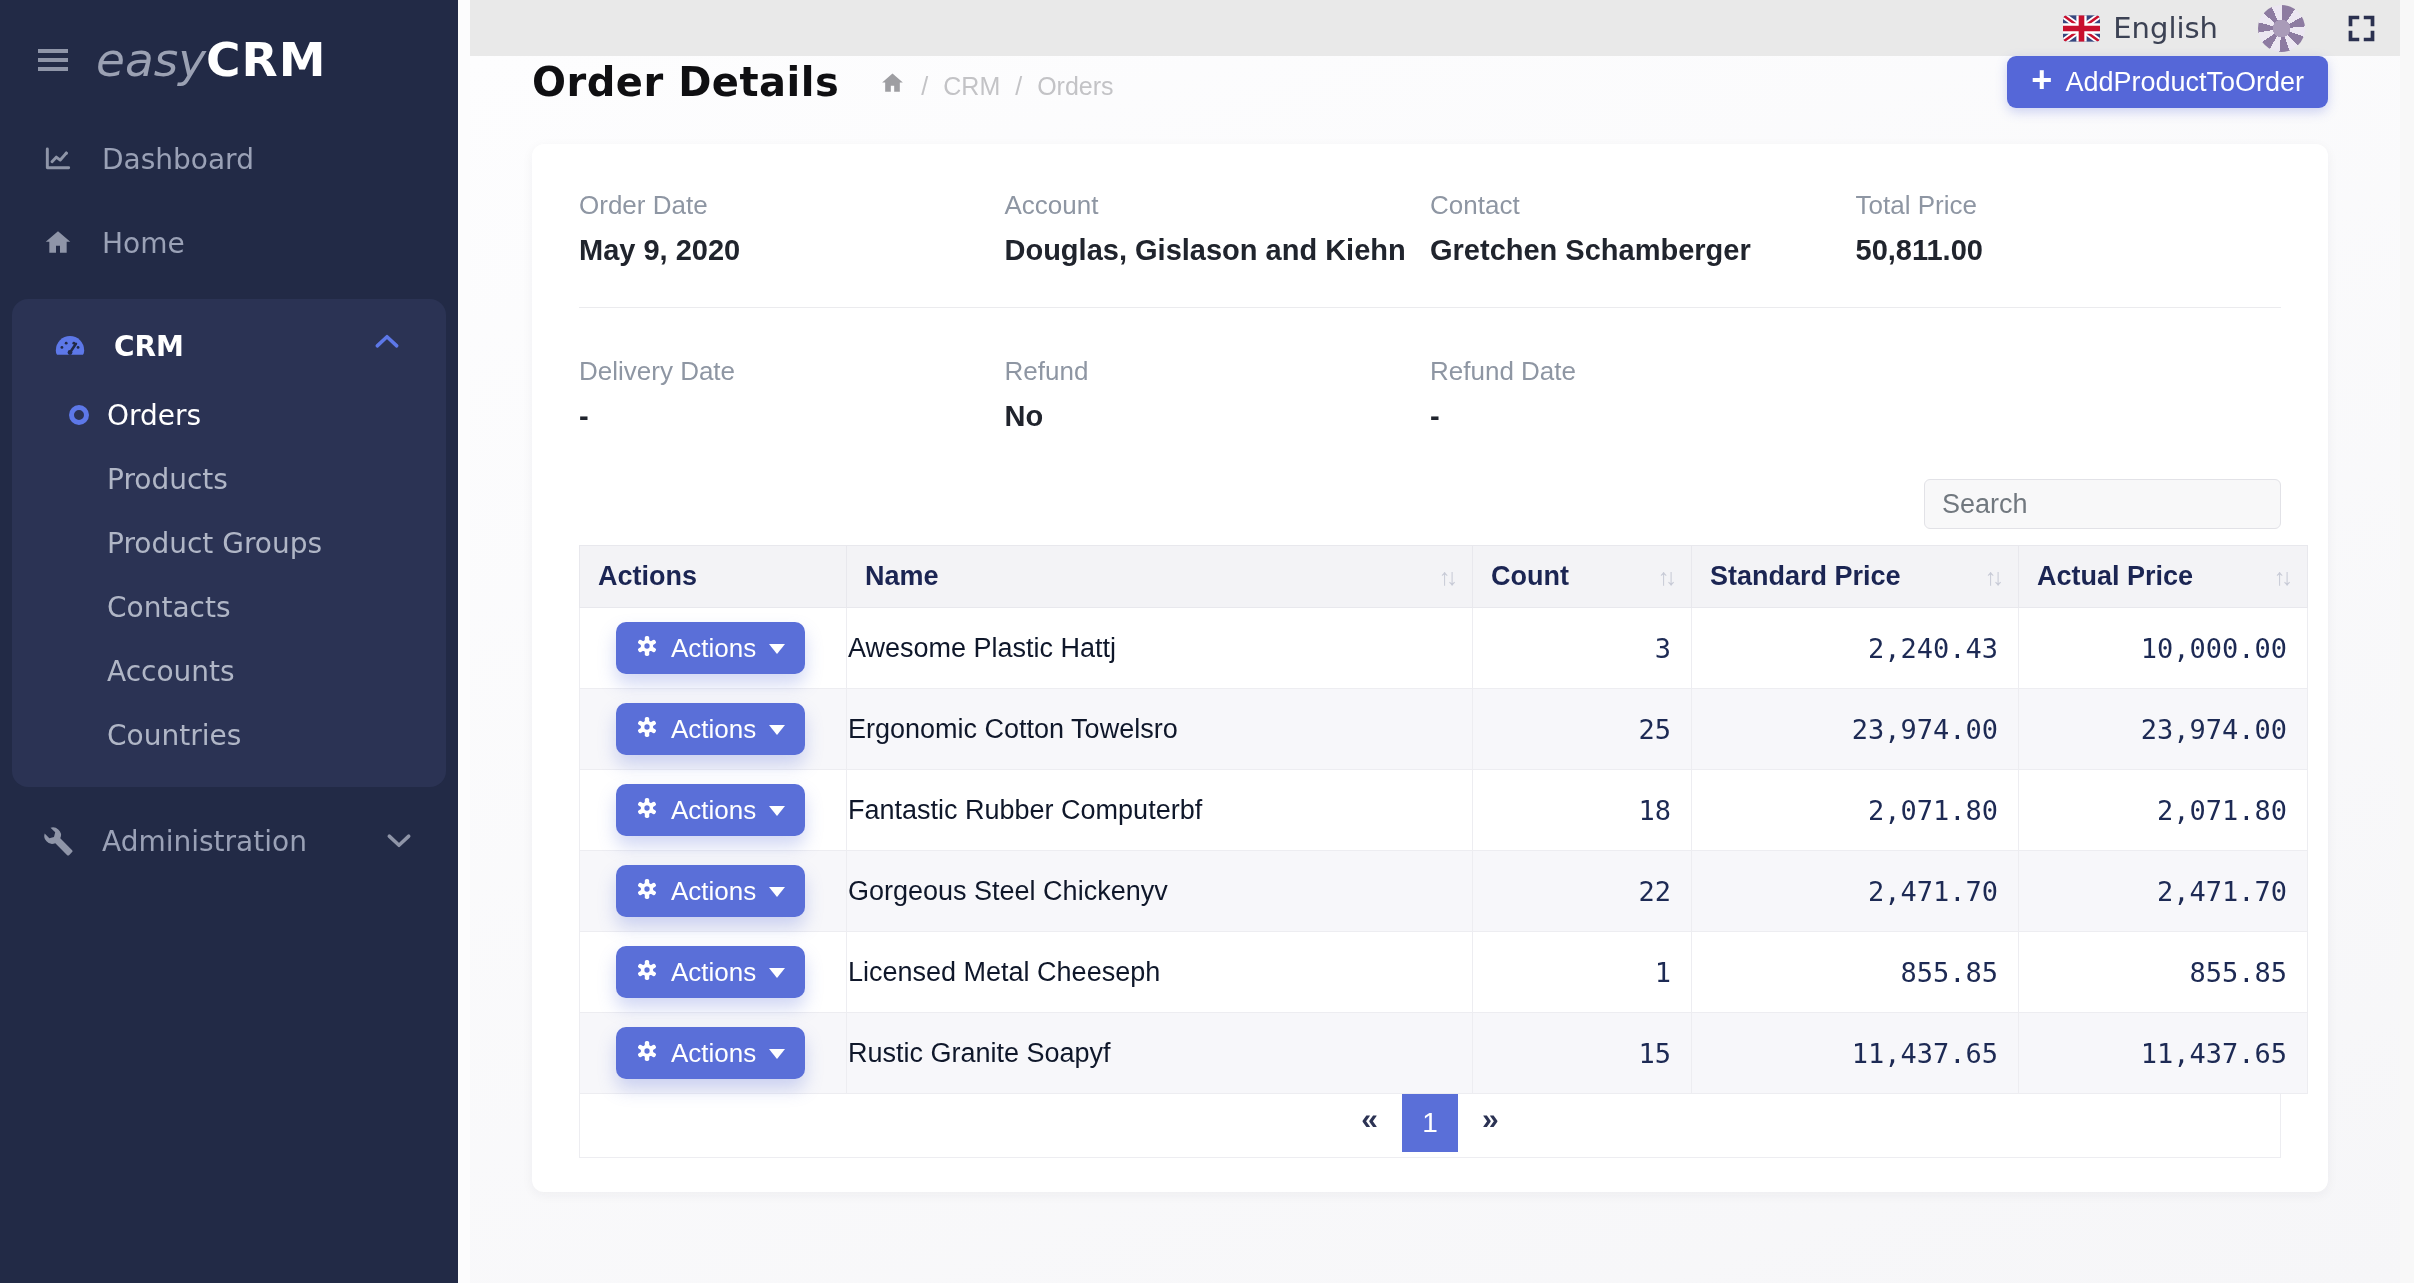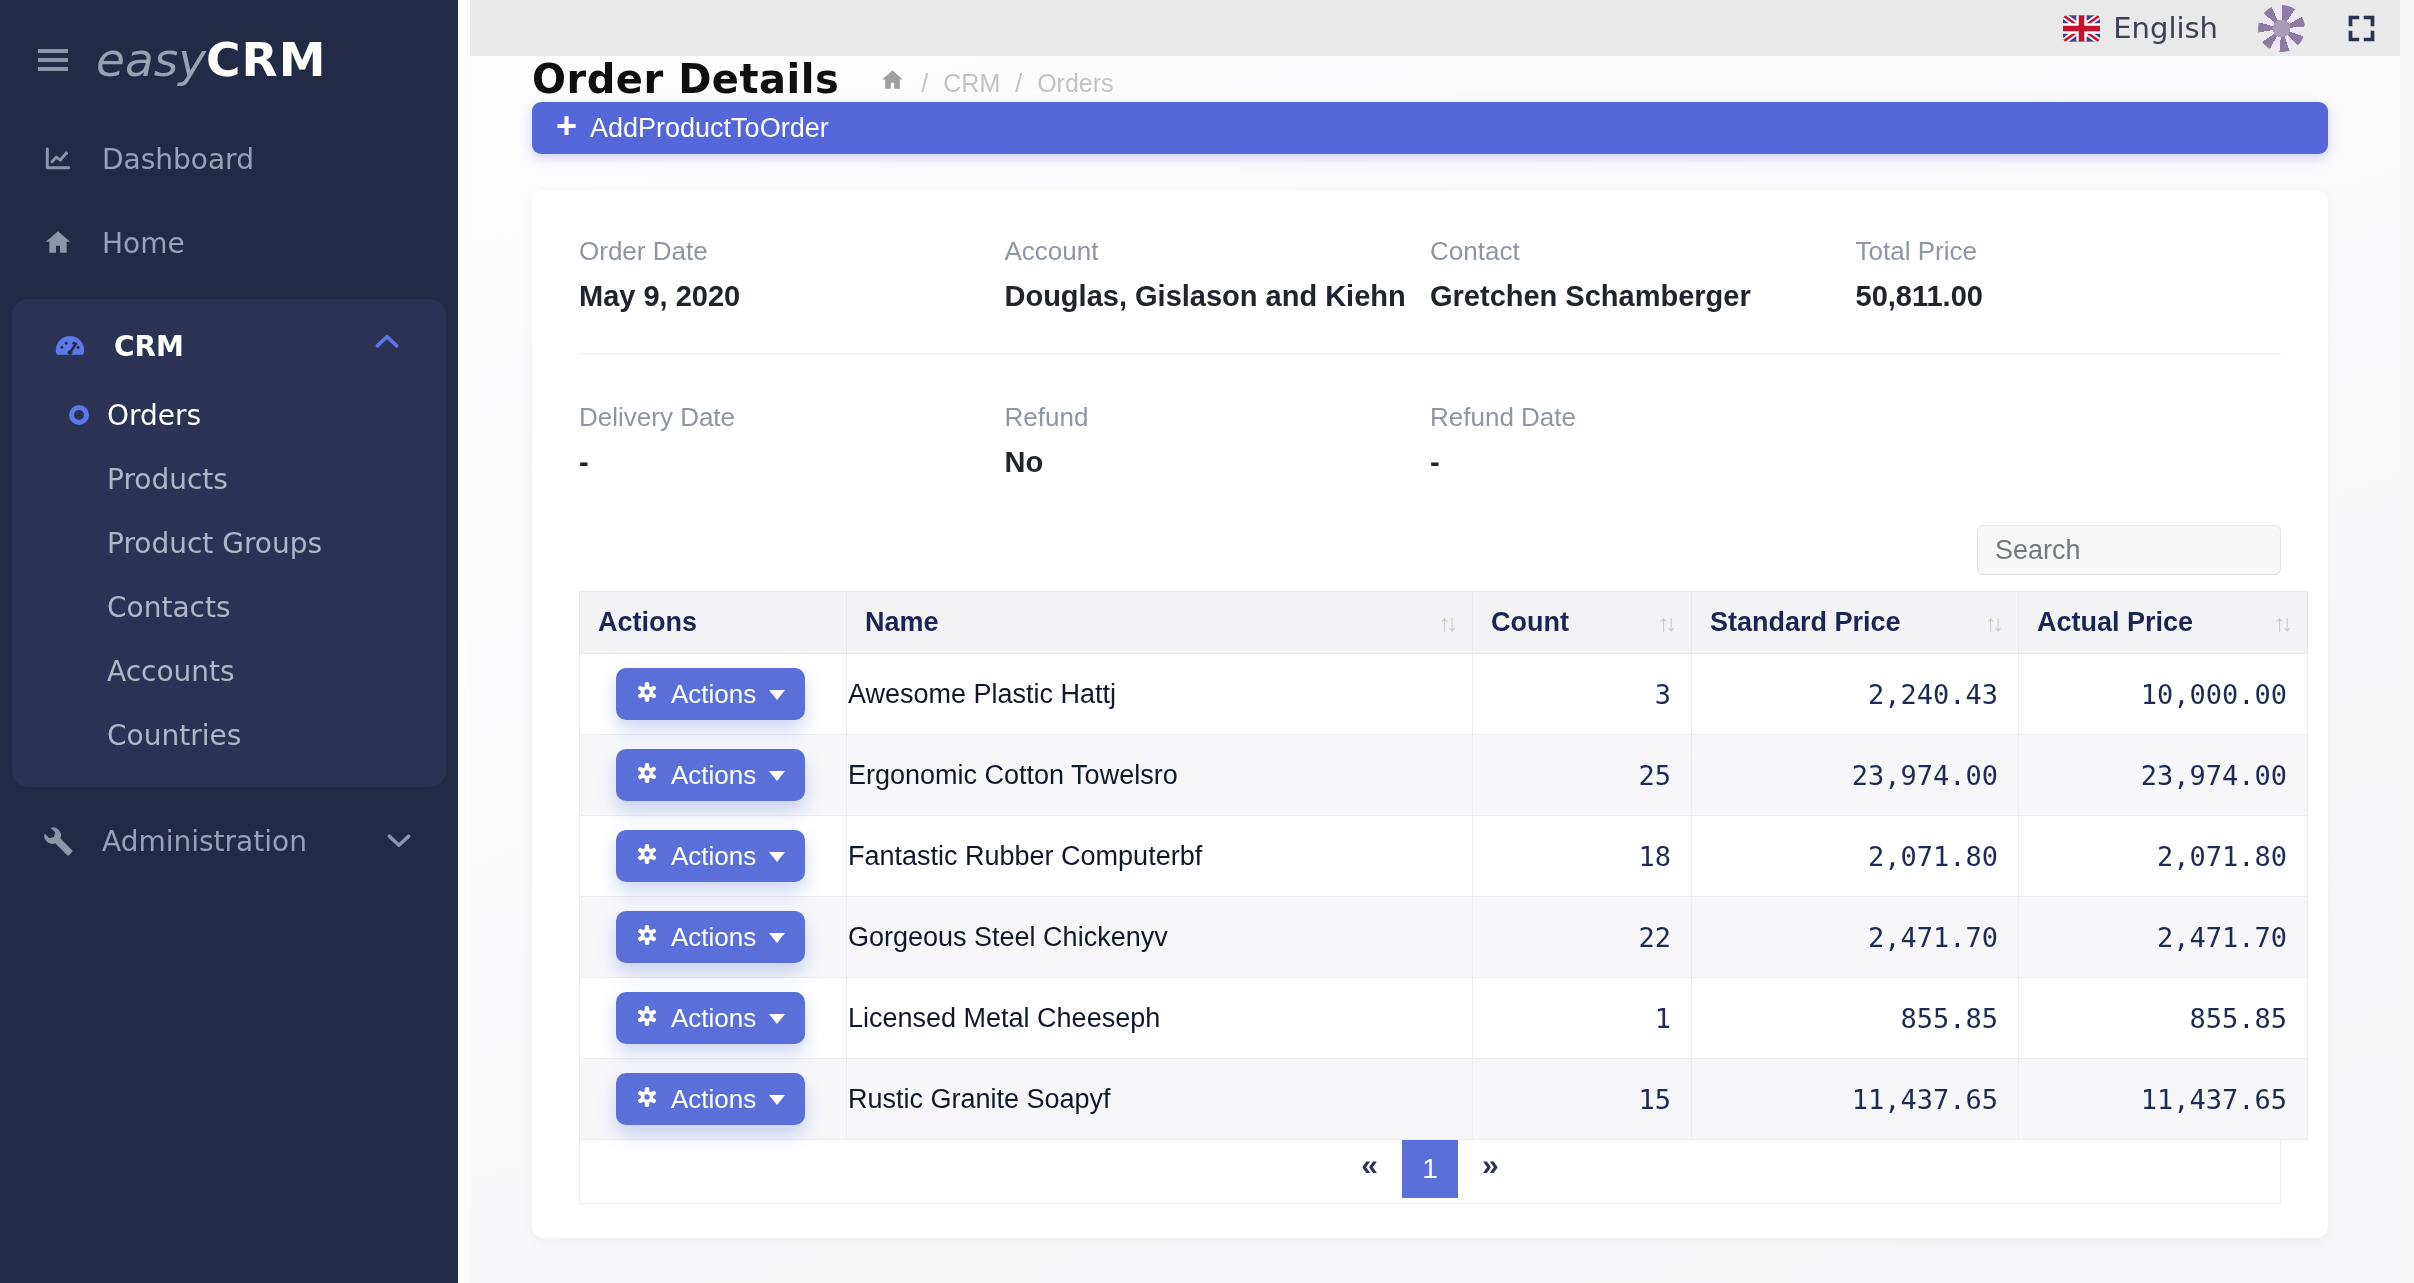--- a/index.html
+++ b/index.html
@@ -45,21 +45,21 @@
     background:
       radial-gradient(circle at 50% 50%, #a99bb8 0 26%, rgba(0,0,0,0) 27%),
       repeating-conic-gradient(from 10deg, #8d7ba1 0deg 25deg, #ece7f2 25deg 50deg); }
   .fullscreen { cursor:pointer; display:flex; }
   .scroll-strip { position:absolute; right:0; top:0; width:14px; height:100%;
     background:#f8f8f8; z-index:4; }
 
   .content { flex:1; padding:0 86px 0 62px;
     background:linear-gradient(160deg,#fdfdfe 0%, #f6f6f8 100%); }
 
-  .page-head { display:flex; justify-content:space-between;flex-direction:column; }
+  .page-head { display:flex; align-items:center; justify-content:space-between; }
   .title-wrap { display:flex; align-items:center; gap:40px; }
   h1.page-title { margin:0; font-family:"DejaVu Sans", sans-serif; font-size:40px;
     font-weight:800; color:#0f0f12; letter-spacing:.5px; }
   .breadcrumb { display:flex; align-items:center; gap:15px; color:#c3c3c6; font-size:25px; margin-top:8px; }
   .add-btn { background:#5567d8; color:#fff; border:none; border-radius:9px; height:52px;
     padding:0 24px; font-size:27px; display:flex; align-items:center; gap:13px; cursor:pointer;
     box-shadow:0 4px 12px rgba(85,103,216,.28); font-family:"Liberation Sans", sans-serif; }
   .add-btn .plus { font-size:36px; font-weight:bold; margin-top:-4px; }
 
   .card { margin-top:36px; background:#ffffff; border-radius:12px;
@@ -68,21 +68,21 @@
   .info-grid { display:grid; grid-template-columns:repeat(4,1fr); }
   .field-label { font-size:26px; color:#8e96a3; margin-bottom:13px; }
   .field-value { font-size:29px; font-weight:bold; color:#20242d; white-space:nowrap; }
   .divider { height:1px; background:#ebebee; margin:40px 0 48px; }
   .status-value { display:flex; align-items:center; gap:11px; }
   .info-badge { width:30px; height:30px; border-radius:50%; background:#4e6ad1; color:#fff;
     display:flex; align-items:center; justify-content:center; font-size:21px;
     font-style:italic; font-weight:bold; font-family:"DejaVu Serif", serif; flex:0 0 30px; }
 
   .search-row { display:flex; justify-content:flex-end; margin-top:46px; margin-bottom:16px; }
-  .search-input { width:304px; height:50px; border:1px solid #e2e2e7; background:#f8f8f9;
+  .search-input { width:357px; height:50px; border:1px solid #e2e2e7; background:#f8f8f9;
     border-radius:6px; font-size:27px; color:#4a5058; padding:0 17px; outline:none;
     font-family:"Liberation Sans", sans-serif; }
   .search-input::placeholder { color:#71787f; }
 
   table.products { width:100%; border-collapse:collapse; table-layout:fixed; }
   .products th { background:#f3f3f6; border:1px solid #e8e8ed; height:62px; font-size:27px;
     color:#1b2553; text-align:left; padding:0 18px; font-weight:bold; cursor:pointer; }
   .products th .sort-icon { float:right; color:#c7cad6; font-size:23px; letter-spacing:-4px;
     font-weight:normal; margin-top:3px; }
   .products td { border:1px solid #ededf1; height:81px; font-size:27px; background:#fff; }

